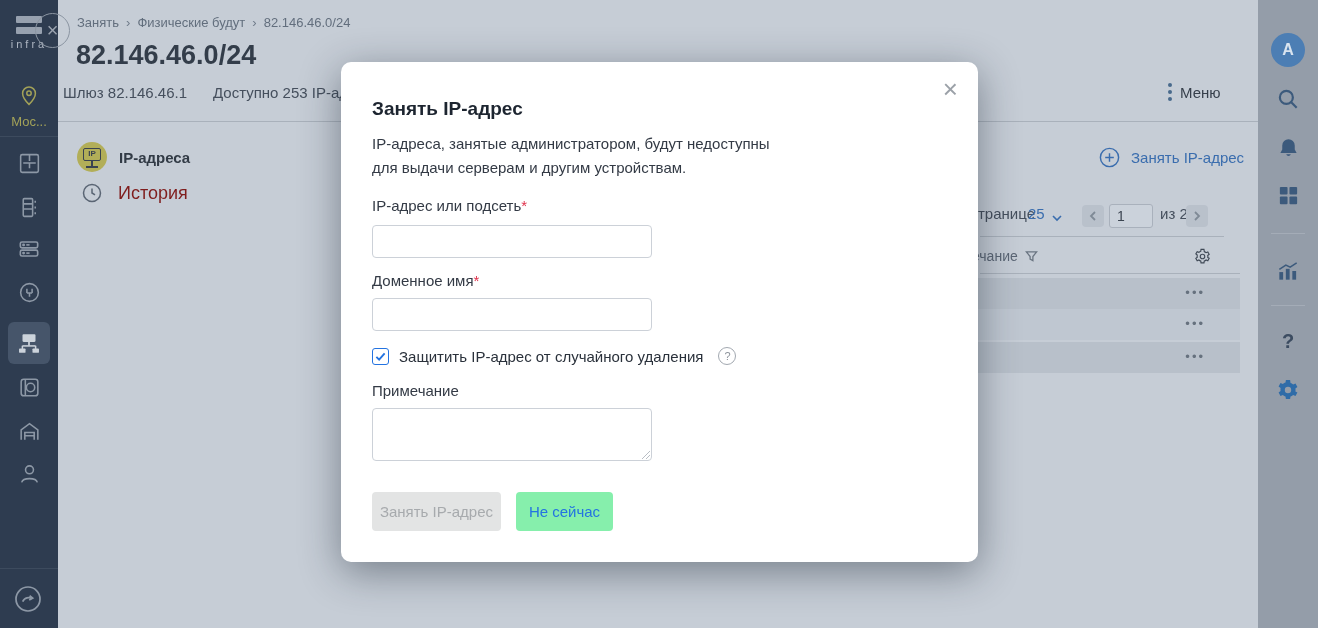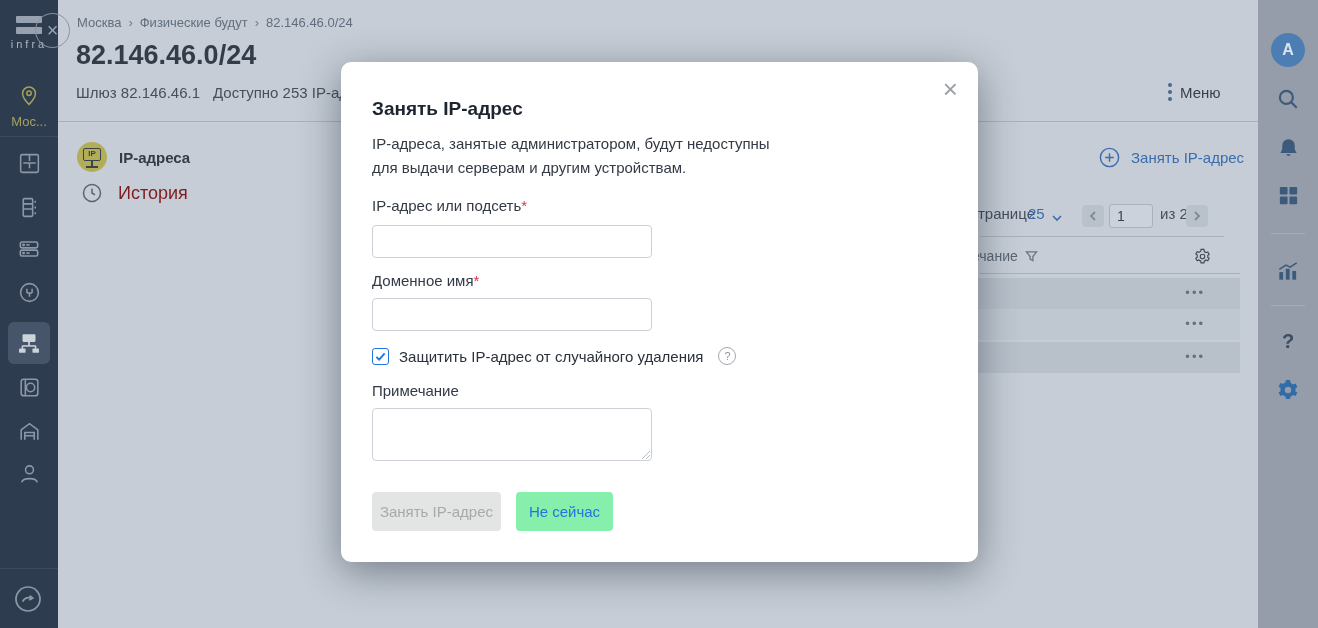--- a/index.html
+++ b/index.html
@@ -182,24 +182,24 @@
         <circle cx="12" cy="12" r="9"></circle>
           <path d="M8 14c1.5-3.5 5-3.5 7-2.2"></path>
           <path d="M13.2 9.6l2.3 1.8-2.6 1.4"></path>
       </svg>
     </div>
   </div>
 
   <button class="collapse-btn">×</button>
 
   <div class="breadcrumb">
-    <span>Москва</span><span class="sep">›</span><span>Физические будут</span><span class="sep">›</span><span>82.146.46.0/24</span>
+    <span>Занять</span><span class="sep">›</span><span>Физические будут</span><span class="sep">›</span><span>82.146.46.0/24</span>
   </div>
   <div class="page-title">82.146.46.0/24</div>
-  <div class="subinfo" style="left:76px">Шлюз 82.146.46.1</div>
+  <div class="subinfo" style="left:63px">Шлюз 82.146.46.1</div>
   <div class="subinfo" style="left:213px">Доступно 253 IP-ад</div>
   <div class="menu-btn">
     <span class="kebab">
         <i></i>
         <i></i>
         <i></i>
       </span>
     <span class="menu-label">Меню</span>
   </div>
   <div class="header-line"></div>

